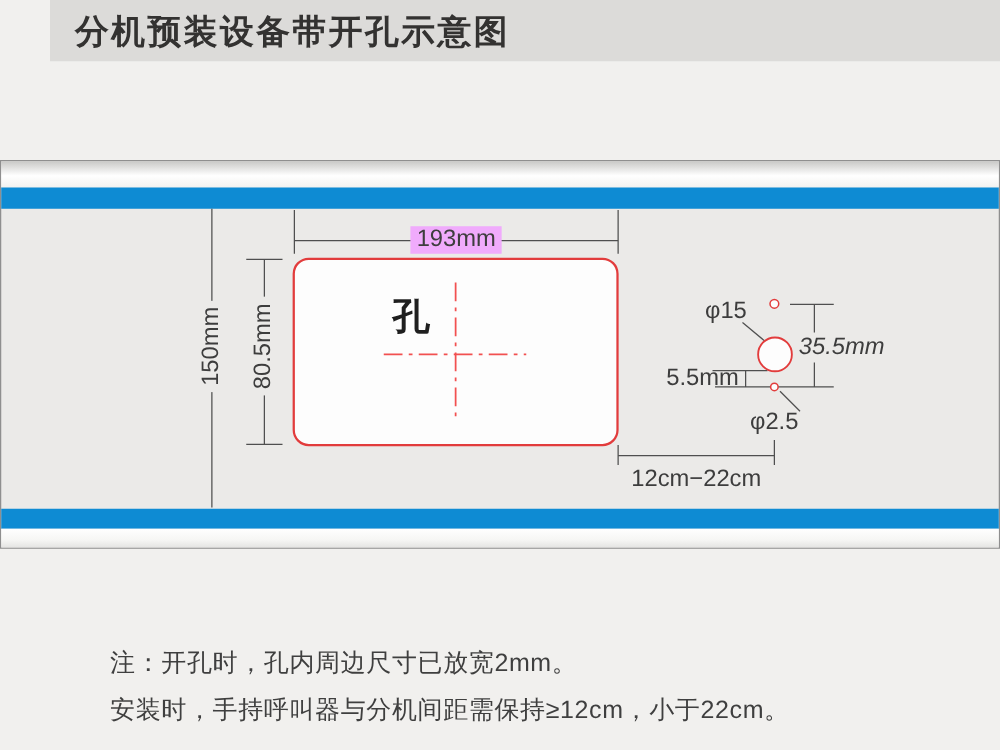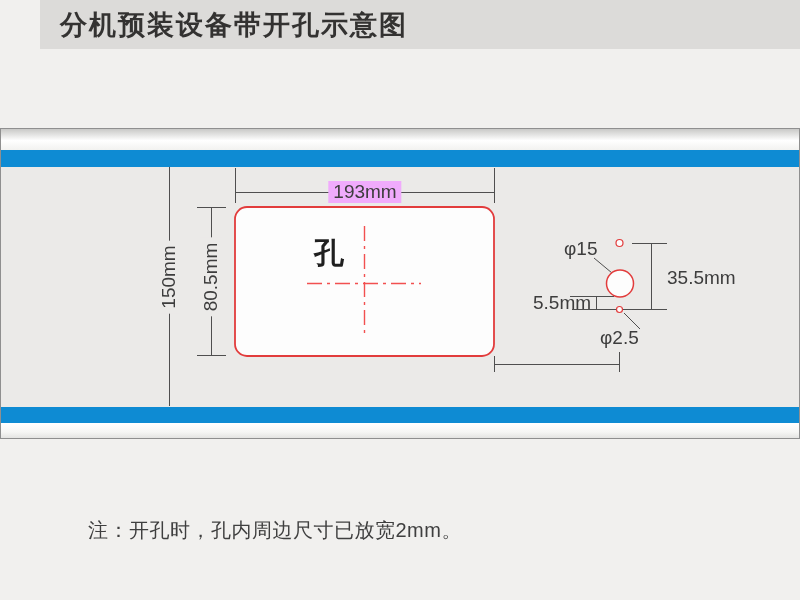--- a/index.html
+++ b/index.html
@@ -54,21 +54,21 @@
   }
 
   .label { position: absolute; z-index: 3; white-space: nowrap; }
   .band-label { left: 15px; top: 175px; font-size: 22px; color: #383838; letter-spacing: 1px; }
   .dim { font-size: 19px; color: #3d3d3d; }
   .dim-193 { left: 365px; top: 192px; transform: translate(-50%,-50%); background: #f0abfc; padding: 0 5px; }
   .dim-150 { left: 169px; top: 277px; transform: translate(-50%,-50%) rotate(-90deg); background: #ebeae8; padding: 0 5px; }
   .dim-805 { left: 211px; top: 277px; transform: translate(-50%,-50%) rotate(-90deg); background: #ebeae8; padding: 0 5px; }
   .hole-char { left: 314px; top: 233px; font-size: 30px; color: #1f1f1f; font-weight: 600; }
   .dim-phi15 { left: 564px; top: 238px; }
-  .dim-355 { left: 664px; top: 278px; transform: translateY(-50%); background: #ebeae8; padding: 1px 3px; }
+  .dim-355 { left: 636px; top: 278px; transform: translateY(-50%); background: #ebeae8; padding: 1px 3px; font-style: italic; }
   .dim-55 { left: 533px; top: 292px; }
   .dim-phi25 { left: 600px; top: 327px; }
   .dim-1222 { left: 557px; top: 373px; transform: translateX(-50%); }
 
   
   .notes { position: absolute; left: 88px; top: 477px; z-index: 3; margin-top: 40px; }
   .notes p { font-size: 20px; color: #3f3f3f; margin-bottom: 10px; letter-spacing: 0.5px; }
 </style>
 </head>
 <body>
@@ -127,18 +127,20 @@
   </svg>
 
   <div class="label dim dim-193">193mm</div>
   <div class="label dim dim-150">150mm</div>
   <div class="label dim dim-805">80.5mm</div>
   <div class="label hole-char">孔</div>
   <div class="label dim dim-phi15">φ15</div>
   <div class="label dim dim-355">35.5mm</div>
   <div class="label dim dim-55">5.5mm</div>
   <div class="label dim dim-phi25">φ2.5</div>
+  <div class="label dim dim-1222">12cm−22cm</div>
 
   <div class="notes">
     <p>注：开孔时，孔内周边尺寸已放宽2mm。</p>
+    <p>安装时，手持呼叫器与分机间距需保持≥12cm，小于22cm。</p>
   </div>
 
 </div>
 
 </body></html>

